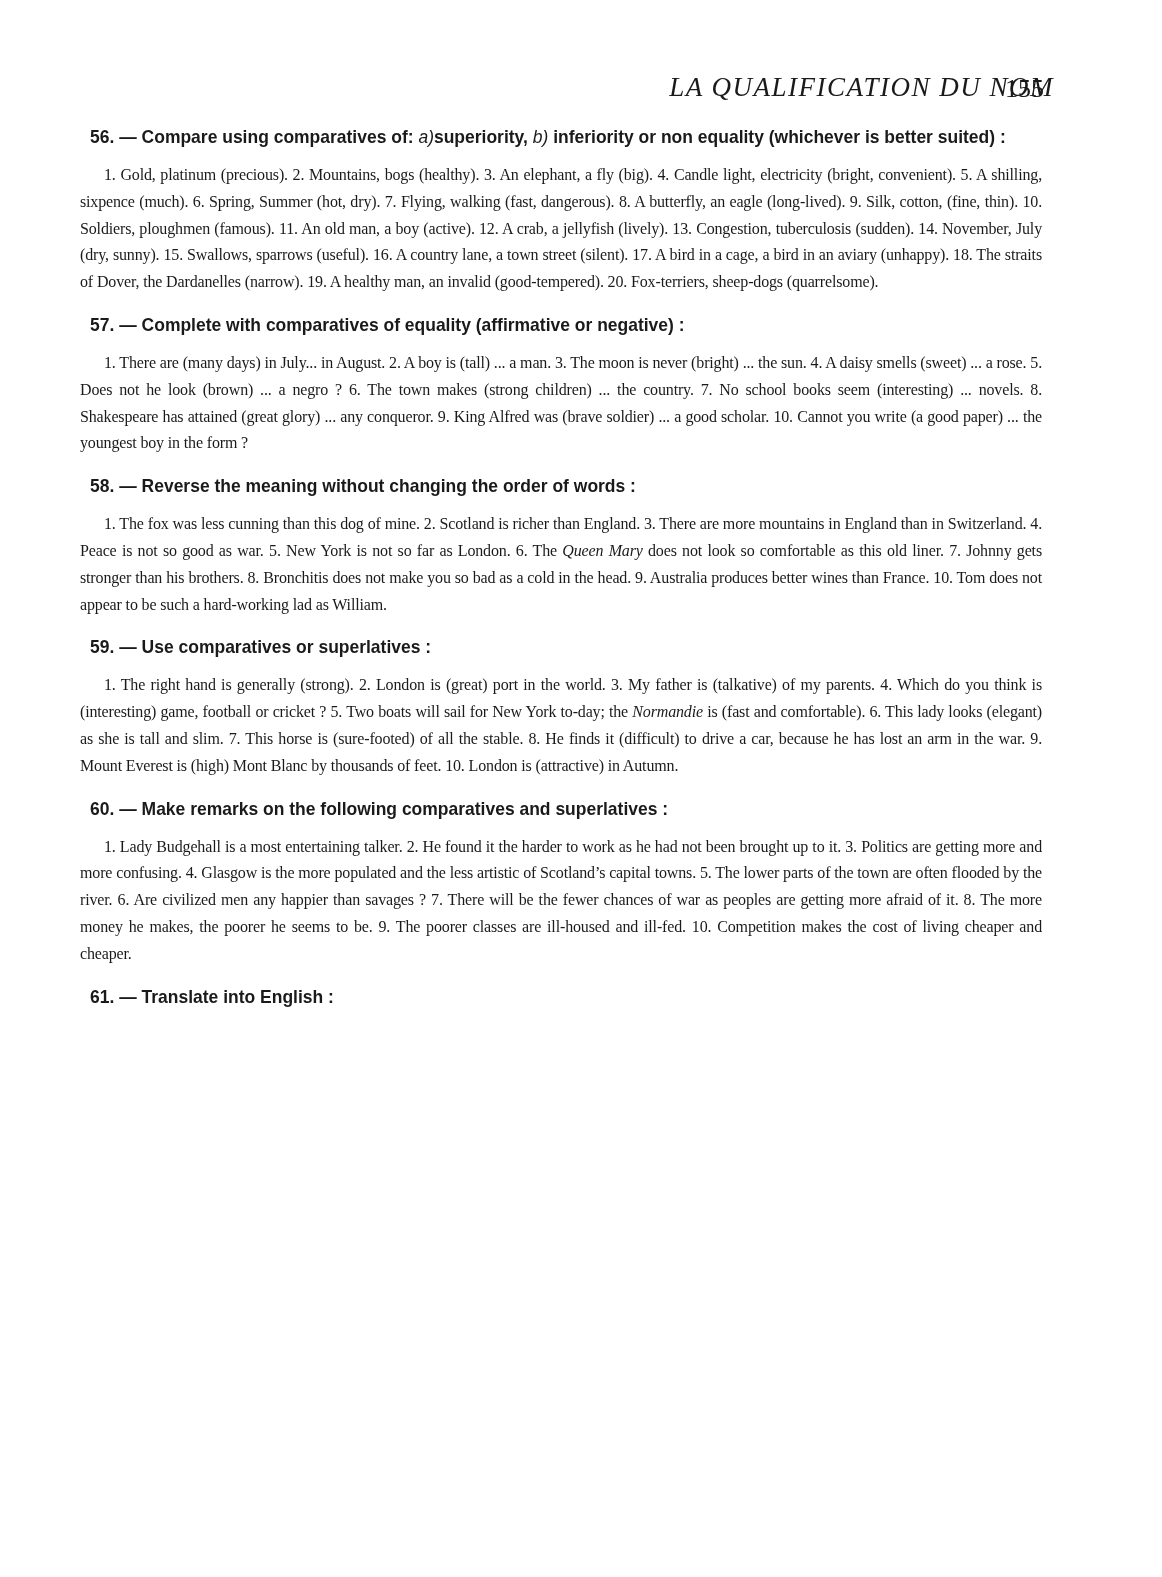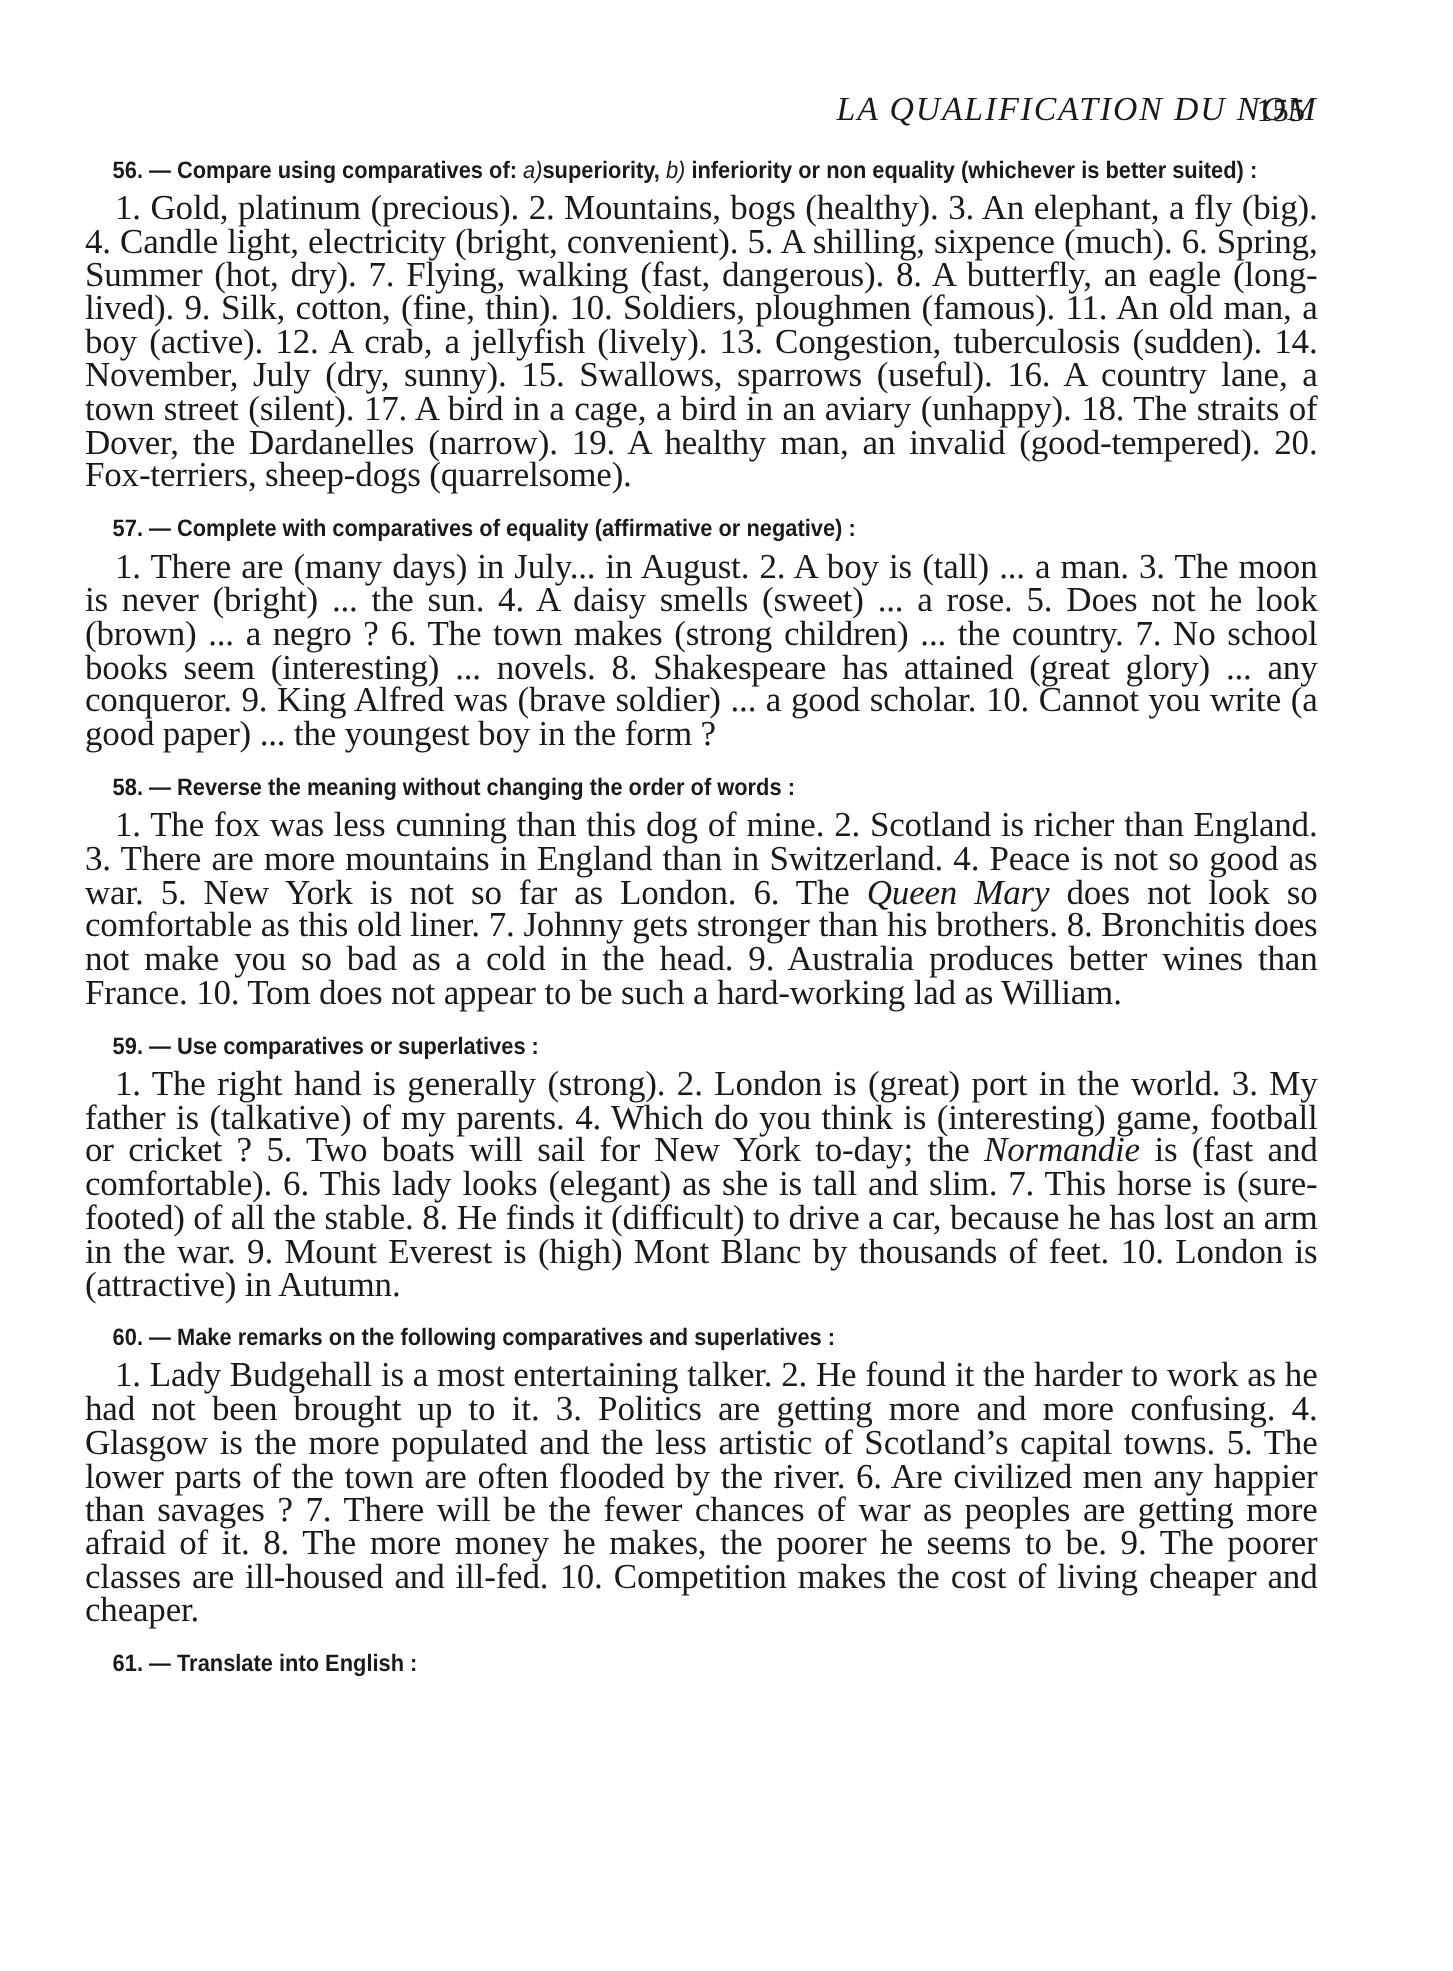--- a/index.html
+++ b/index.html
@@ -22,22 +22,22 @@
   .exercise { margin-bottom: 16px; }
   .ex-heading {
     font-family: "Liberation Sans Narrow", "Liberation Sans", "DejaVu Sans Condensed", sans-serif;
     font-weight: bold; font-size: 19px; line-height: 26px;
     text-align: justify; margin: 0 0 4px 0; padding-left: 24px;
     transform: scaleX(0.92); transform-origin: left;
     width: 1070px;
   }
   .ex-heading.wrap { padding-left: 0; text-indent: 24px; }
   .ex-body {
-    font-size: 28px; line-height: 26.8px; text-align: justify;
-    text-indent: 24px; margin: 0; letter-spacing: -0.15px;
+    font-size: 16px; line-height: 26.8px; text-align: justify;
+    text-indent: 24px; margin: 12px; letter-spacing: -0.15px;
   }
   .ex-body i { font-style: italic; }
 </style>
 </head>
 <body>
 
 <div class="page">
 
   <div class="running-head">
     <div class="running-title">LA QUALIFICATION DU NOM</div>

